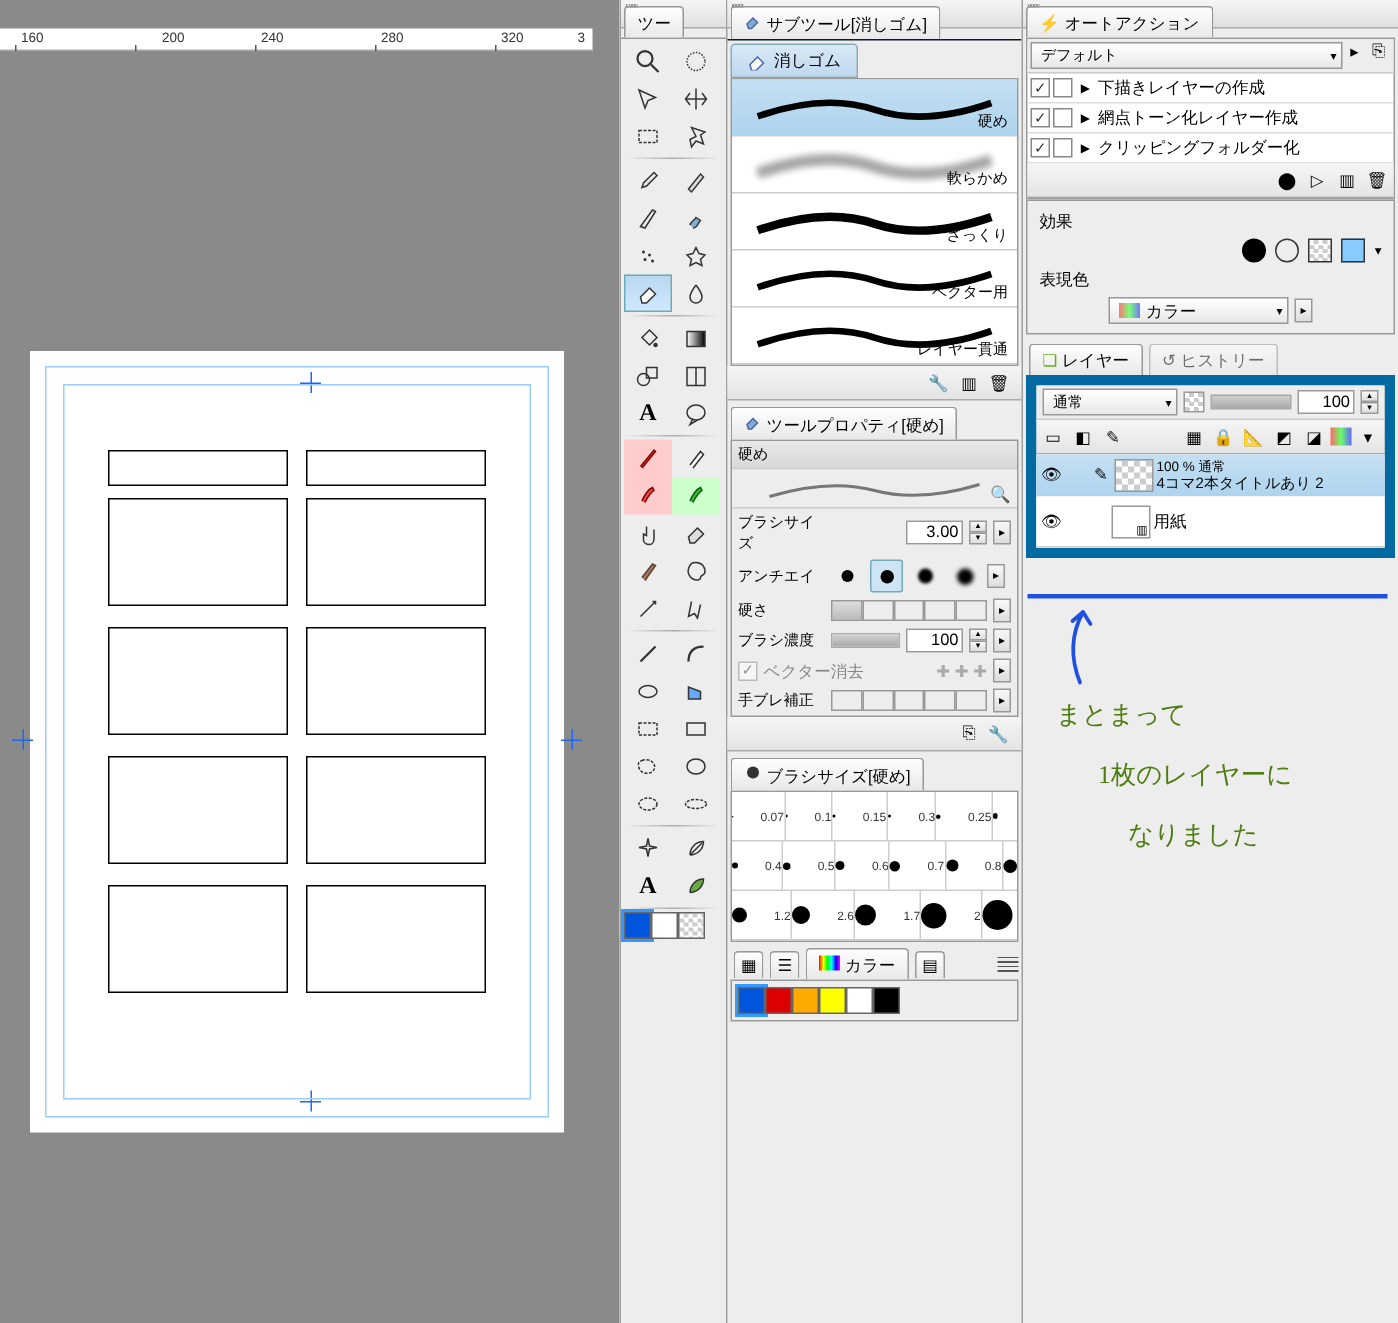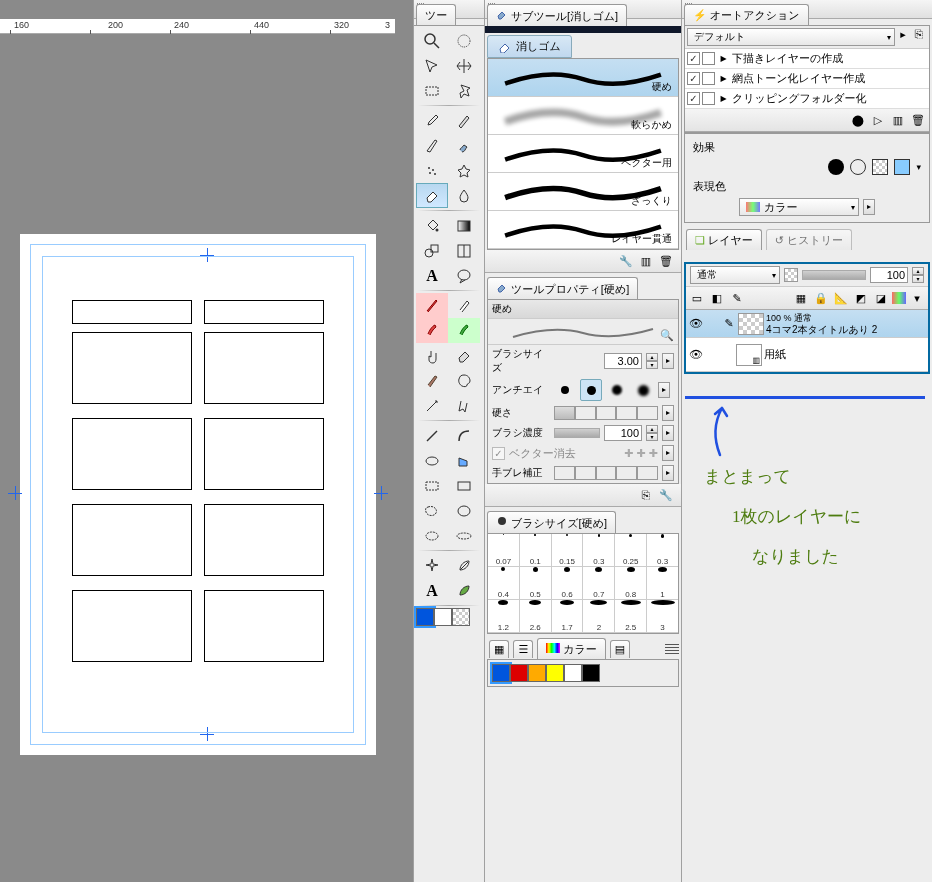--- a/index.html
+++ b/index.html
@@ -46,21 +46,21 @@
 .spin{width:12px;height:16px;display:flex;flex-direction:column}
 .spin div{flex:1;background:linear-gradient(#f8f8f8,#ddd);border:1px solid #999;font-size:6px;text-align:center;line-height:6px}
 .arrow-btn{width:12px;height:16px;background:linear-gradient(#f8f8f8,#ddd);border:1px solid #999;text-align:center;line-height:13px;font-size:8px}
 
 .dot-opt{width:22px;height:22px;border:1px solid transparent;display:inline-flex;align-items:center;justify-content:center;border-radius:2px}
 .dot-opt.sel{background:#cde4f5;border:1px solid #7ab}
 .dot-opt .c{border-radius:50%;background:#000}
 
 .brush-grid{background:#fff;border:1px solid #999;margin:0 2px}
 .bg-row{display:flex;height:33px;border-bottom:1px solid #ccc}
-.bg-cell{flex:1;border-right:1px solid #ccc;display:flex;flex-direction:column;align-items:center;justify-content:space-between;gap:18px;position:relative}
+.bg-cell{flex:1;border-right:1px solid #ccc;display:flex;flex-direction:row;align-items:center;justify-content:space-between;gap:18px;position:relative}
 .bg-cell:last-child{border-right:none}
 .bg-cell .sz{font-size:8px;color:#333}
 .bg-cell .dot{background:#000;border-radius:50%}
 
 .action-row{display:flex;align-items:center;height:20px;padding:0 2px;gap:2px;border-bottom:1px solid #ddd}
 .cb{width:13px;height:13px;border:1px solid #888;background:#fff;display:inline-flex;align-items:center;justify-content:center}
 .cb.on::after{content:"✓";font-size:10px;color:#333}
 .play-btn{width:13px;height:13px;display:inline-flex;align-items:center;justify-content:center;font-size:8px}
 
 .layer-item{display:flex;align-items:center;height:28px;border-bottom:1px solid #ccc;background:#fff;gap:2px;padding:0 2px}
@@ -89,21 +89,21 @@
 <body>
 
 <div class="canvas-area">
   <div class="ruler-h">
     <span style="left:14px">160</span>
       <span class="t" style="left:10px"></span>
     <span style="left:108px">200</span>
       <span class="t" style="left:90px"></span>
     <span style="left:174px">240</span>
       <span class="t" style="left:170px"></span>
-    <span style="left:254px">440</span>
+    <span style="left:254px">280</span>
       <span class="t" style="left:250px"></span>
     <span style="left:334px">320</span>
       <span class="t" style="left:330px"></span>
     <span style="left:385px">3</span>
   </div>
   <div class="canvas">
     <div class="crop-mark tl" style="left:180px;top:14px"></div>
     <div class="crop-mark tl" style="left:180px;bottom:14px"></div>
     <div class="crop-mark tl" style="left:-12px;top:252px"></div>
     <div class="crop-mark tl" style="right:-12px;top:252px"></div>
@@ -418,21 +418,21 @@
 
 <div class="col sub">
   <div class="grip"><span class="dots"></span></div>
   <div style="height:4px"></div>
   <div class="tab">
     <svg width="12" height="12" viewBox="0 0 12 12">
         <path d="M2 8l4-4 3 3-4 4H3z" fill="#8ac" stroke="#46a"></path>
       </svg>
     <span>サブツール[消しゴム]</span>
   </div>
-  <div style="border-top:7px solid #0f172a">
+  <div style="border-top:1px solid #0f172a">
     <div class="subtool-tab">
       <svg width="14" height="12" viewBox="0 0 14 12">
           <path d="M2 8l5-5 4 4-5 5H3z" fill="#fff" stroke="#46a"></path>
         </svg>
       <span>消しゴム</span>
     </div>
     <div class="subtool-list">
       <div class="st-item sel">
         <svg viewBox="0 0 160 22">
             <path d="M10 16 Q 50 2 80 12 T 150 8" stroke="#000" stroke-width="4" fill="none"></path>
@@ -440,29 +440,29 @@
         <span class="lbl">硬め</span>
       </div>
       <div class="st-item">
         <svg viewBox="0 0 160 22">
             <path d="M10 16 Q 50 2 80 12 T 150 8" stroke="#000" stroke-width="7" fill="none" opacity="0.35" filter="blur(2px)"></path>
           </svg>
         <span class="lbl">軟らかめ</span>
       </div>
       <div class="st-item">
         <svg viewBox="0 0 160 22">
-            <path d="M10 16 Q 50 2 80 12 T 150 8" stroke="#000" stroke-width="4" fill="none"></path>
-          </svg>
-        <span class="lbl">ベクター用</span>
+            <path d="M10 16 Q 50 2 80 12 T 150 8" stroke="#000" stroke-width="5" fill="none"></path>
+          </svg>
+        <span class="lbl">ざっくり</span>
       </div>
       <div class="st-item">
         <svg viewBox="0 0 160 22">
-            <path d="M10 16 Q 50 2 80 12 T 150 8" stroke="#000" stroke-width="5" fill="none"></path>
-          </svg>
-        <span class="lbl">ざっくり</span>
+            <path d="M10 16 Q 50 2 80 12 T 150 8" stroke="#000" stroke-width="4" fill="none"></path>
+          </svg>
+        <span class="lbl">ベクター用</span>
       </div>
       <div class="st-item">
         <svg viewBox="0 0 160 22">
             <path d="M10 16 Q 50 2 80 12 T 150 8" stroke="#000" stroke-width="4" fill="none"></path>
           </svg>
         <span class="lbl">レイヤー貫通</span>
       </div>
     </div>
     <div class="icon-strip" style="justify-content:flex-end;padding-right:6px">
       <div class="i">🔧</div>
@@ -738,21 +738,21 @@
 
   
   <div style="margin-top:6px;display:flex;gap:2px;padding:0 2px">
     <div class="tab">
       <span style="color:#6a2">❏</span> <span>レイヤー</span>
     </div>
     <div class="tab" style="opacity:.55">
       ↺ <span>ヒストリー</span>
     </div>
   </div>
-  <div style="border:2px solid #0369a1;margin:12px 2px;background:#ededed">
+  <div style="border:7px solid #0369a1;margin:0 2px;background:#ededed">
     <div class="prop-row" style="background:#ededed;border-bottom:1px solid #ccc">
       <div class="dd" style="width:90px">通常</div>
       <span class="checker" style="width:14px;height:14px;border:1px solid #999"></span>
       <div class="slider" style="flex:1">
           <div class="fill" style="width:100%"></div>
         </div>
       <span class="num-input">100</span>
       <div class="spin">
           <div>▴</div>
           <div>▾</div>

